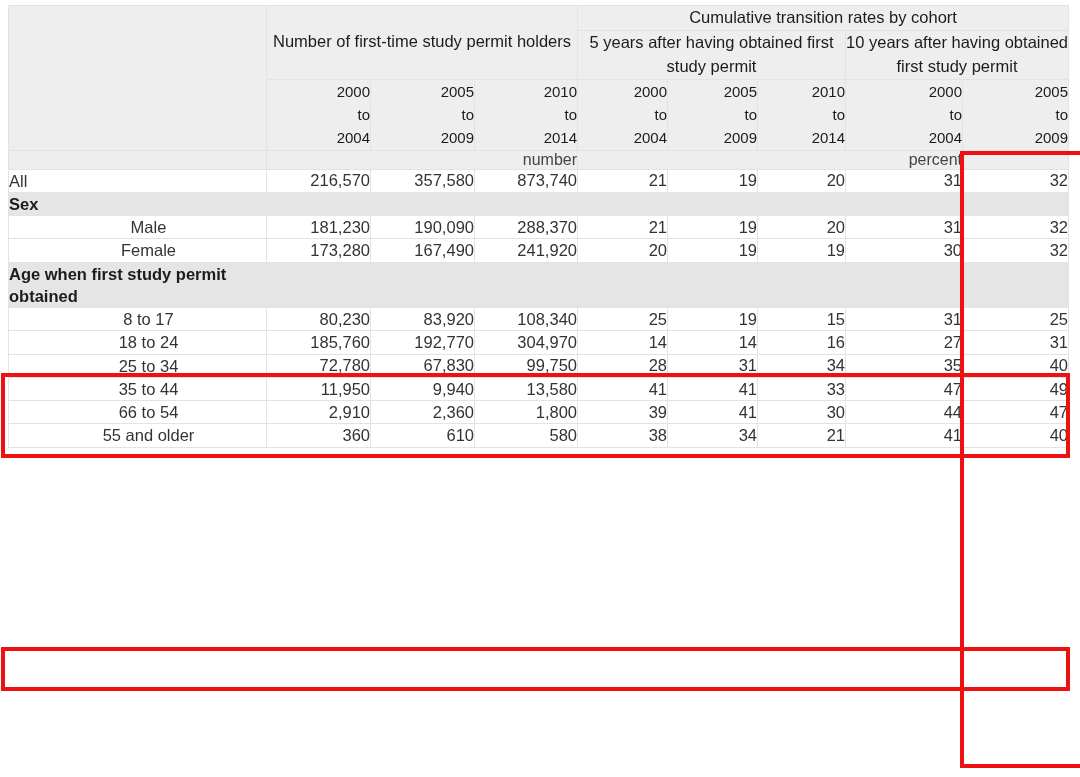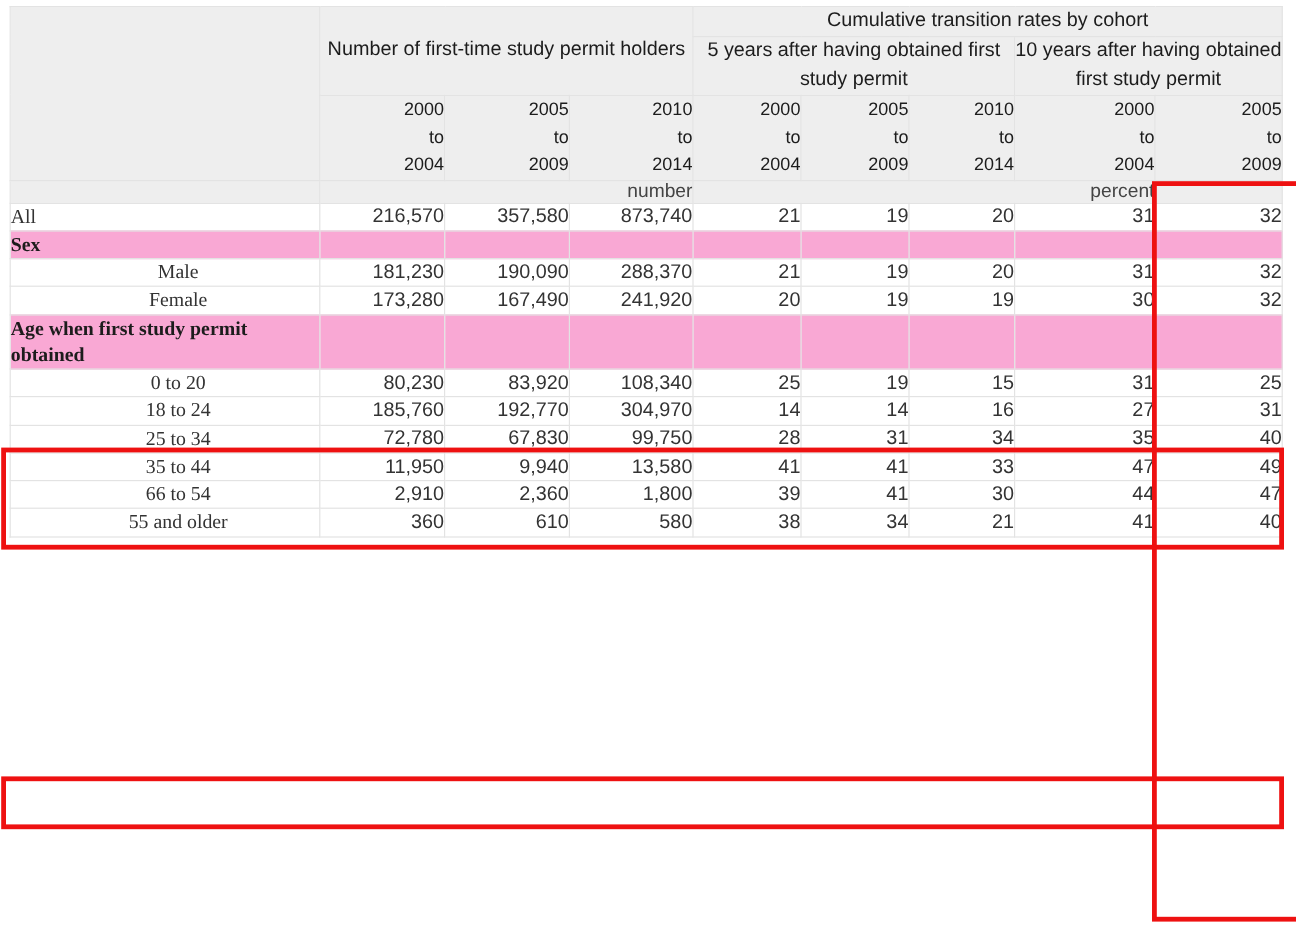--- a/index.html
+++ b/index.html
@@ -68,28 +68,27 @@
   }
   .hdr-unit-blank {
     background: #eeeeee;
   }
   td.rowlabel {
     text-align: left;
     padding: 9px 10px 9px 12px;
     color: #333333;
     font-size: 16.5px;
     line-height: 1.35;
-    font-family: Liberation Serif, serif;
   }
   td.rowlabel.indent {
     padding-left: 22px;
     text-align: center;
   }
   tr.section-row td {
-    background: #f9a8d4;
+    background: #e5e5e5;
     margin-left: 32px;
   }
   tr.section-row td.rowlabel {
     font-weight: bold;
     color: #1c1c1c;
   }
   td.num {
     text-align: right;
     padding: 9px 12px 9px 6px;
     color: #333333;
@@ -260,21 +259,21 @@
           <td class="num"></td>
           <td class="num"></td>
           <td class="num"></td>
           <td class="num"></td>
           <td class="num"></td>
           <td class="num"></td>
           <td class="num"></td>
           <td class="num"></td>
         </tr>
         <tr>
-          <td class="rowlabel indent">0 to 20</td>
+          <td class="rowlabel indent">8 to 17</td>
           <td class="num">80,230</td>
           <td class="num">83,920</td>
           <td class="num">108,340</td>
           <td class="num">25</td>
           <td class="num">19</td>
           <td class="num">15</td>
           <td class="num">31</td>
           <td class="num">25</td>
         </tr>
         <tr>

